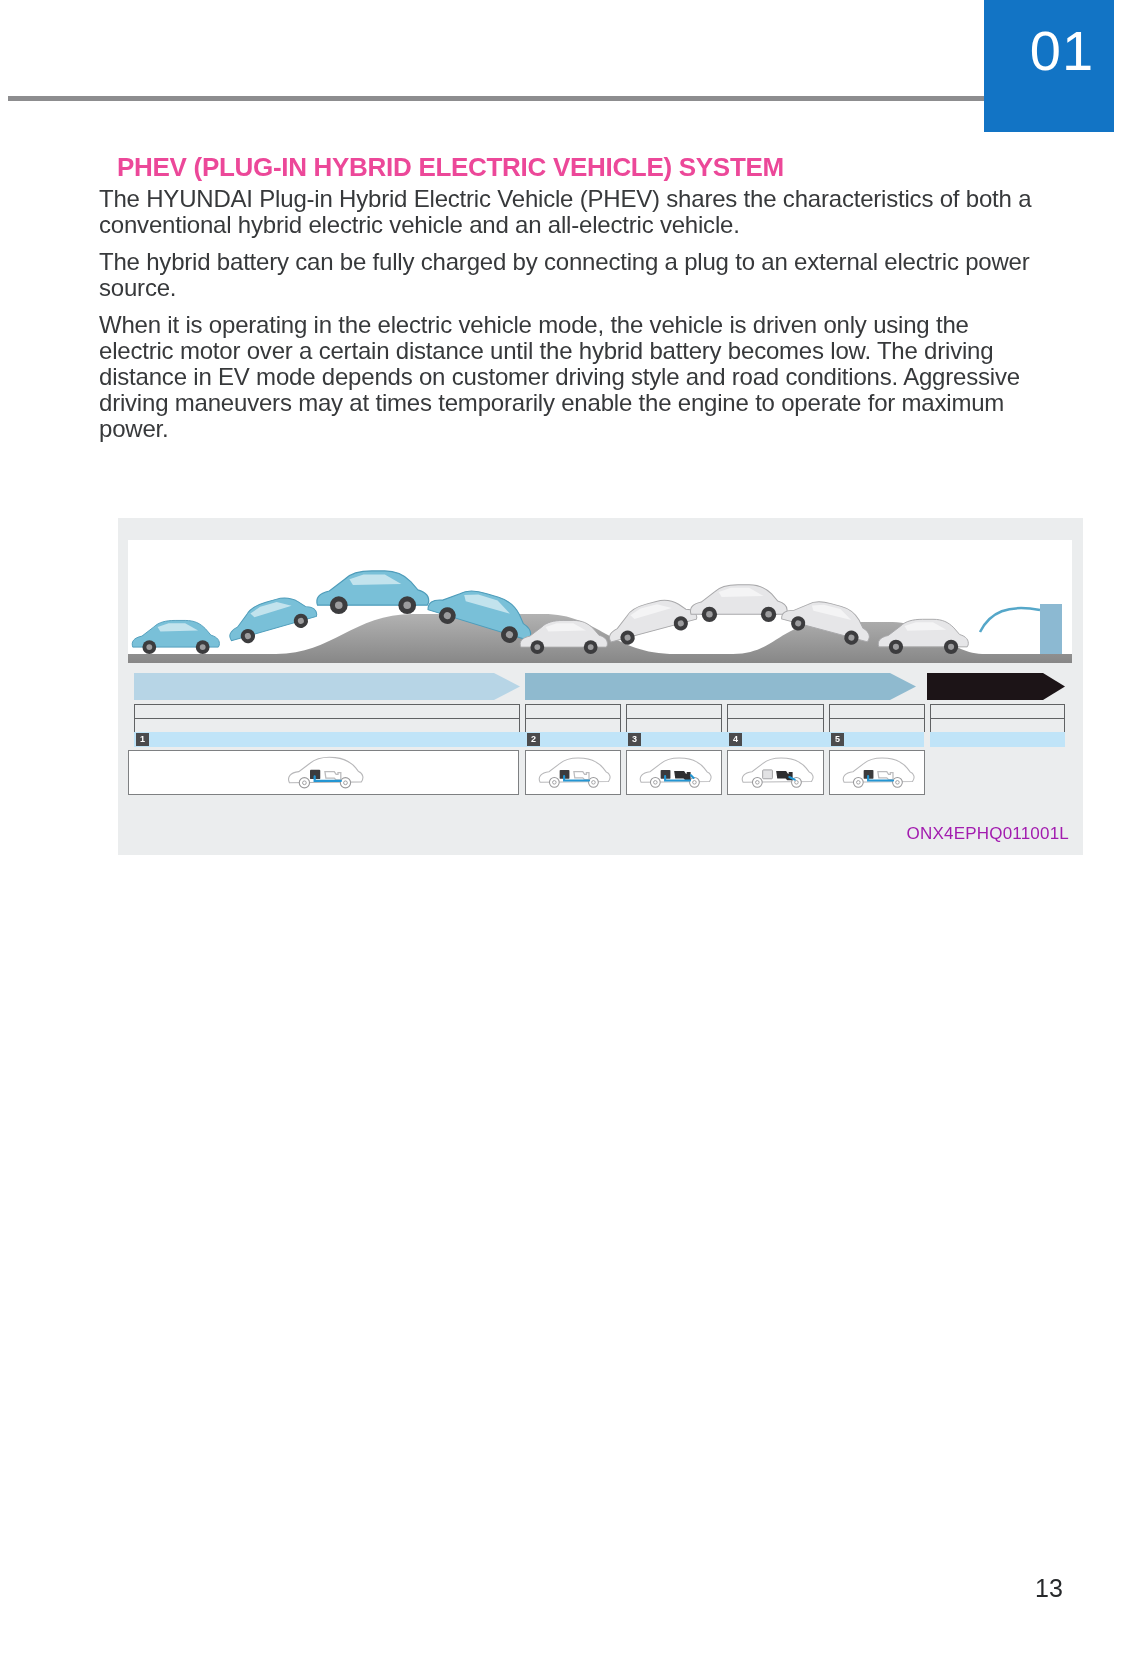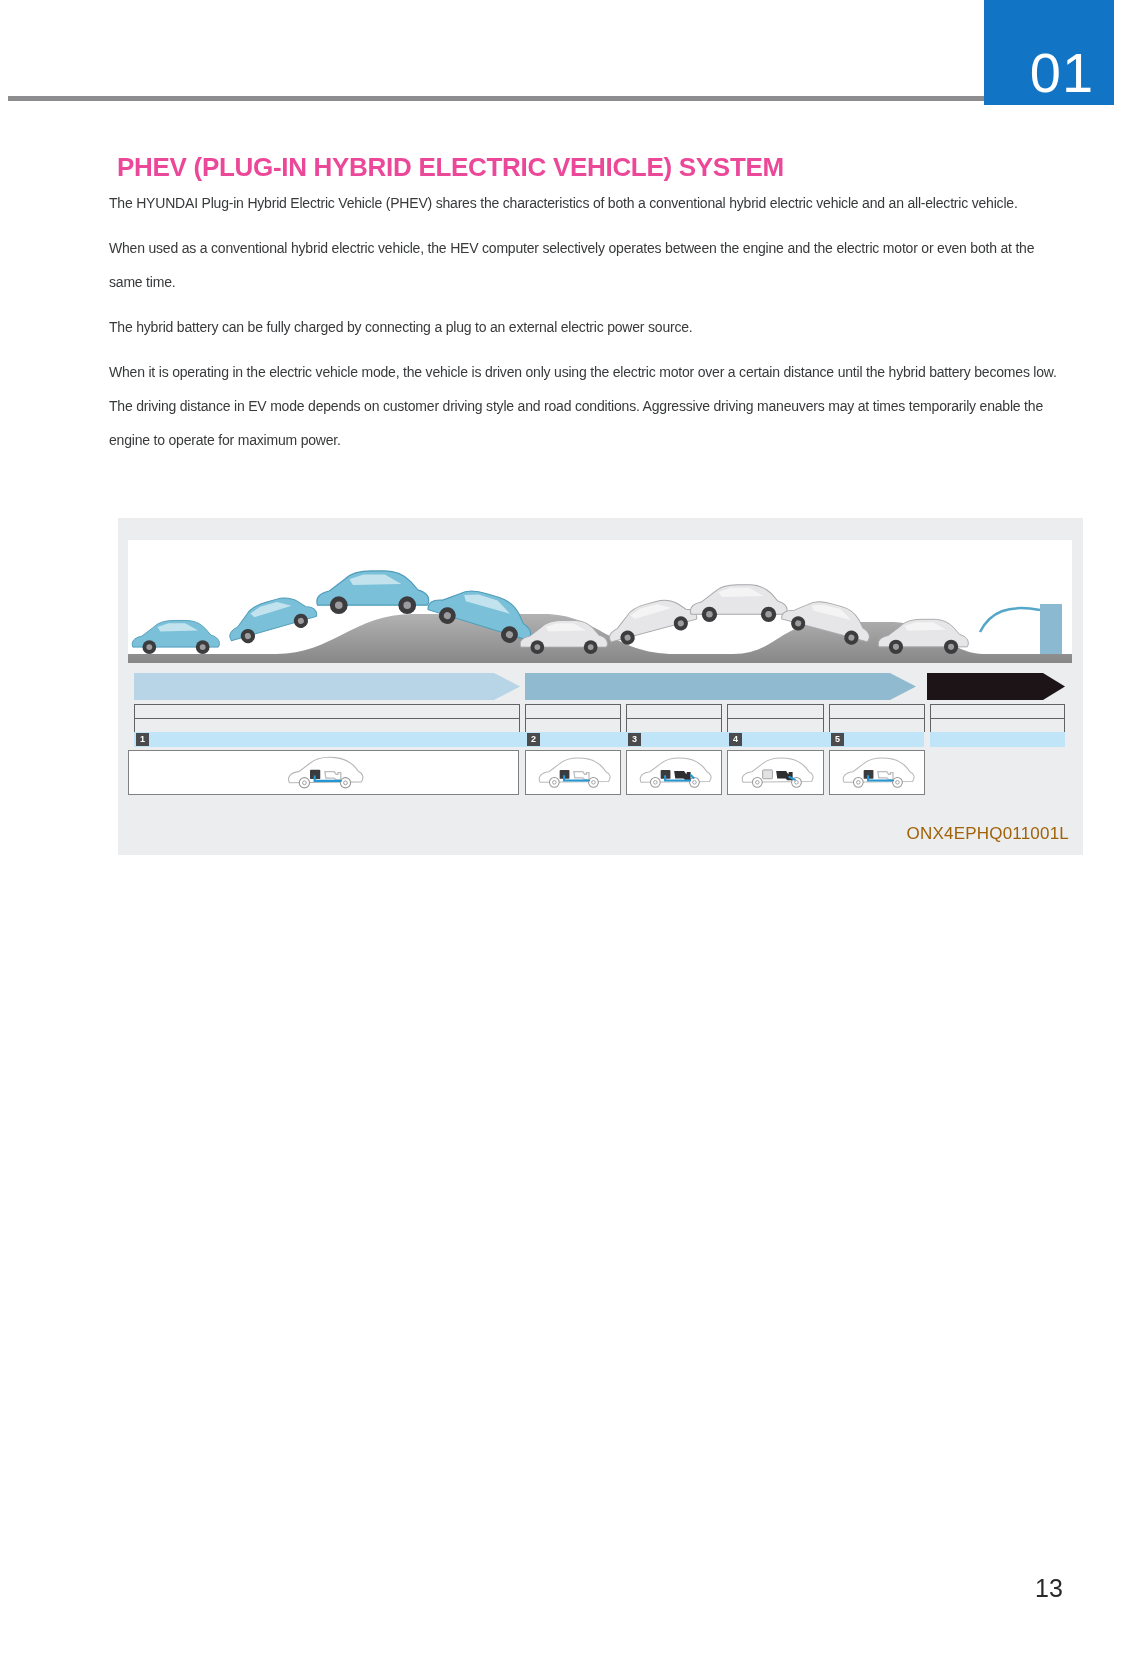--- a/index.html
+++ b/index.html
@@ -6,38 +6,38 @@
   html,body { background:#ffffff; }
   .page {
     position:relative;
     width:1142px; height:1654px;
     background:#ffffff;
     font-family:"Liberation Sans", sans-serif;
     overflow:hidden;
   }
   
   .chapter-badge {
-    position:absolute; left:984px; top:0; width:130px; height:105px;
+    position:absolute; left:984px; top:0; width:130px; height:132px;
     background:#1274c5; color:#ffffff;
-    display:flex; align-items:flex-end; justify-content:center;
+    display:flex; align-items:flex-start; justify-content:center;
     font-size:56px; font-weight:400; letter-spacing:1px;
-    padding-left:26px; padding-top:4px;
+    padding-left:26px; padding-top:18px;
   }
   .header-rule {
     position:absolute; left:8px; top:96px; width:976px; height:5px;
     background:#8d8d8f;
   }
   
   .doc-title {
     position:absolute; left:117px; top:152px; width:920px;
     color:#ec4899; font-size:26px; font-weight:700; letter-spacing:-0.3px;
   }
   .body-copy {
-    position:absolute; left:109px; top:186px; width:950px;
-    color:#37393b; font-size:14px; line-height:34px; letter-spacing:-0.2px;
+    position:absolute; left:99px; top:186px; width:950px;
+    color:#37393b; font-size:24px; line-height:26px; letter-spacing:-0.2px;
   }
   .body-copy p { margin-bottom:11px; }
   
   .figure-panel {
     position:absolute; left:118px; top:518px; width:965px; height:337px;
     background:#ebedee;
   }
   .scene-wrap {
     position:absolute; left:10px; top:22px; width:944px; height:123px;
     background:#ffffff;
@@ -83,21 +83,21 @@
     border:1px solid #7e8082;
     display:flex; align-items:center; justify-content:center;
   }
   .bx1 { left:10px;  width:391px; }
   .bx2 { left:407px; width:96px; }
   .bx3 { left:508px; width:96px; }
   .bx4 { left:609px; width:97px; }
   .bx5 { left:711px; width:96px; }
   .figure-code {
     position:absolute; right:14px; top:306px;
-    color:#a16207; font-size:17px; letter-spacing:0.2px;
+    color:#a21caf; font-size:17px; letter-spacing:0.2px;
   }
   
   .mini-car-outline { fill:#ffffff; stroke:#b8b8ba; stroke-width:1.2; }
   .mini-wheel { fill:#ffffff; stroke:#9a9a9c; stroke-width:1.2; }
   .mini-hub   { fill:none; stroke:#9a9a9c; stroke-width:1; }
   .batt-dark  { fill:#3b3b3d; stroke:none; }
   .batt-light { fill:#e2e2e4; stroke:#9a9a9c; stroke-width:1; }
   .eng-dark   { fill:#2e2e30; stroke:#2e2e30; stroke-width:1.4; }
   .eng-light  { fill:none;    stroke:#bcbcbe; stroke-width:1.4; }
   .flow-line  { fill:none; stroke:#2496d3; stroke-width:2.4; stroke-linecap:round; }
@@ -116,21 +116,20 @@
 <div class="page">
 
   <div class="chapter-badge">
     <span>01</span>
   </div>
   <div class="header-rule"></div>
 
   <h1 class="doc-title">PHEV (PLUG-IN HYBRID ELECTRIC VEHICLE) SYSTEM</h1>
   <div class="body-copy">
     <p>The HYUNDAI Plug-in Hybrid Electric Vehicle (PHEV) shares the characteristics of both a conventional hybrid electric vehicle and an all-electric vehicle.</p>
-    <p>When used as a conventional hybrid electric vehicle, the HEV computer selectively operates between the engine and the electric motor or even both at the same time.</p>
     <p>The hybrid battery can be fully charged by connecting a plug to an external electric power source.</p>
     <p>When it is operating in the electric vehicle mode, the vehicle is driven only using the electric motor over a certain distance until the hybrid battery becomes low. The driving distance in EV mode depends on customer driving style and road conditions. Aggressive driving maneuvers may at times temporarily enable the engine to operate for maximum power.</p>
   </div>
 
   <div class="figure-panel">
 
     <div class="scene-wrap">
       <svg width="944" height="123" viewBox="0 0 944 123">
         <defs>
           <linearGradient id="gGround" x1="0" y1="0" x2="0" y2="1">

